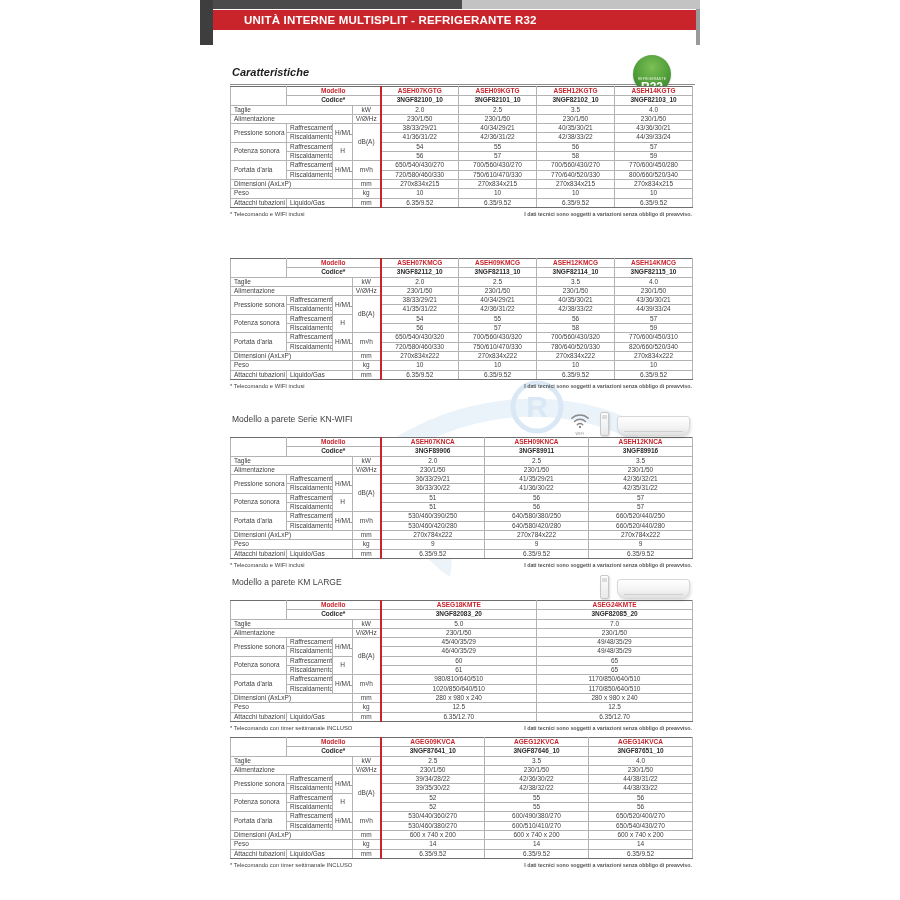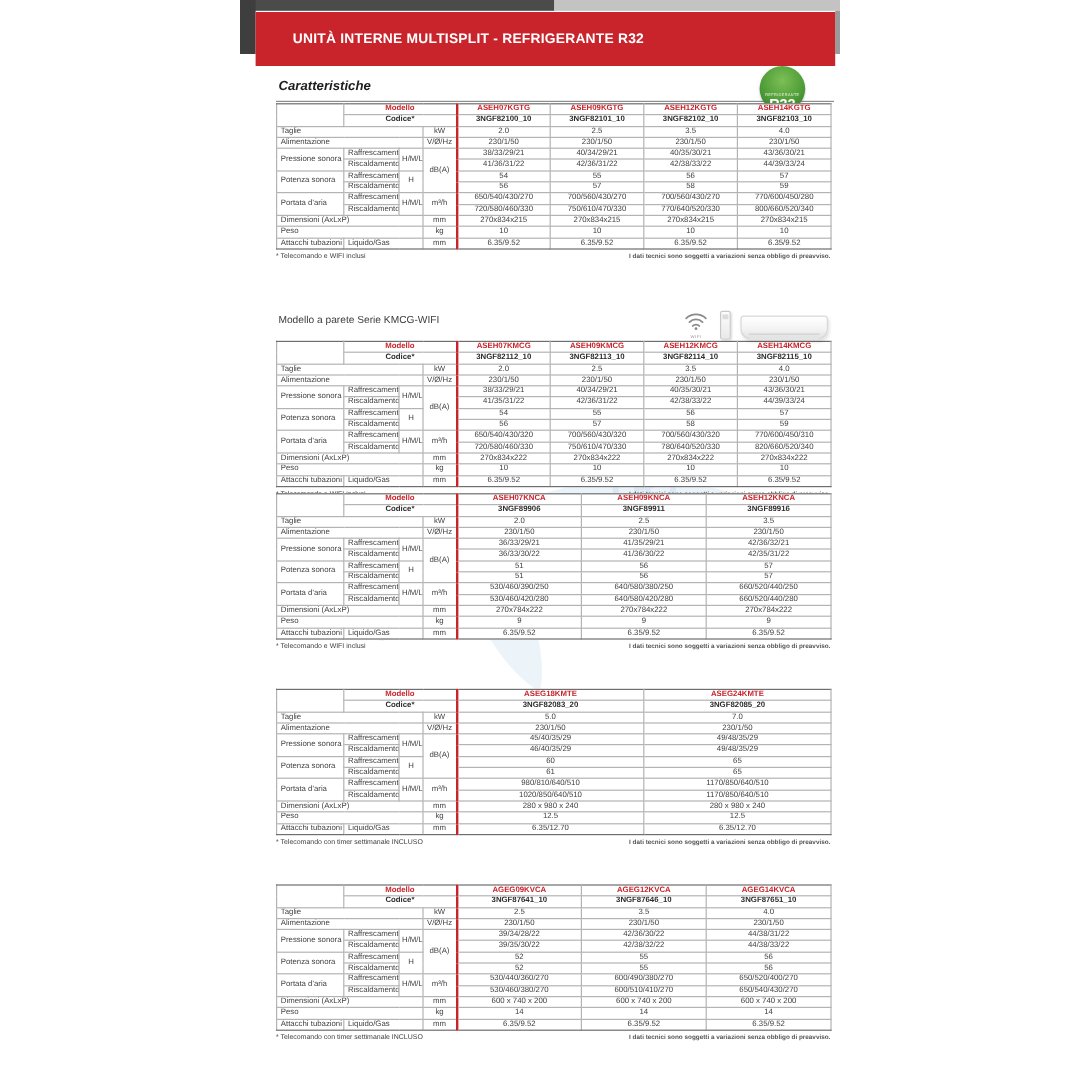--- a/index.html
+++ b/index.html
@@ -8,21 +8,21 @@
   .page{position:absolute;left:0;top:0;width:900px;height:900px;background:#fff;overflow:hidden}
 
   
   .edge{position:absolute}
   .edge-top-dark{left:200px;top:0;width:262px;height:9px;background:#4b4b4b}
   .edge-top-light{left:462px;top:0;width:238px;height:9px;background:#c3c3c3}
   .edge-left{left:200px;top:0;width:13px;height:45px;background:#3e3e3e}
   .edge-right{left:696px;top:9px;width:4px;height:36px;background:#9a9a9a}
 
   
-  .banner{position:absolute;left:213px;top:10px;width:483px;height:45px;background:#c9242c;display:flex;align-items:center;padding-left:31px}
+  .banner{position:absolute;left:213px;top:10px;width:483px;height:20px;background:#c9242c;display:flex;align-items:center;padding-left:31px}
   .banner-title{color:#fff;font-weight:bold;font-size:11.5px;letter-spacing:.2px;white-space:nowrap}
 
   
   .heading{position:absolute;left:232px;top:66px;font-size:11px;font-weight:bold;font-style:italic;color:#1d1d1d}
   .rule{position:absolute;left:230px;top:84px;width:465px;height:1px;background:#8c8c8c}
 
   
   .r32-badge{position:absolute;left:633px;top:55px;width:38px;height:38px;border-radius:50%;
     background:radial-gradient(circle at 50% 32%, #7cbf55 0%, #4f9d38 55%, #2f6f2d 100%);
     display:flex;flex-direction:column;align-items:center;justify-content:flex-end;box-shadow:0 1px 2px rgba(0,0,0,.25)}
@@ -218,22 +218,151 @@
           </tbody>
         </table>
       </div>
     <div class="foot">
       <span class="footnote">* Telecomando e WIFI inclusi</span>
       <span class="disclaimer">I dati tecnici sono soggetti a variazioni senza obbligo di preavviso.</span>
     </div>
   </div>
 
   <div class="section" style="top:258px">
+    <div>
+        <table class="spec">
+          <colgroup>
+            <col style="width: 56px;">
+            <col style="width: 46px;">
+            <col style="width: 20px;">
+            <col style="width: 28px;">
+            <col style="width: 78px;">
+            <col style="width: 78px;">
+            <col style="width: 78px;">
+            <col style="width: 78px;">
+          </colgroup>
+          <tbody>
+            <tr>
+              <td rowspan="2" class="corner"></td>
+              <td colspan="3" class="modhead">Modello</td>
+              <td class="model firstdata">ASEH07KMCG</td>
+              <td class="model">ASEH09KMCG</td>
+              <td class="model">ASEH12KMCG</td>
+              <td class="model">ASEH14KMCG</td>
+            </tr>
+            <tr>
+              <td colspan="3" class="modhead2">Codice*</td>
+              <td class="code firstdata">3NGF82112_10</td>
+              <td class="code">3NGF82113_10</td>
+              <td class="code">3NGF82114_10</td>
+              <td class="code">3NGF82115_10</td>
+            </tr>
+            <tr>
+              <td colspan="3" class="lbl">Taglie</td>
+              <td class="unit">kW</td>
+              <td class="val firstdata">2.0</td>
+              <td class="val">2.5</td>
+              <td class="val">3.5</td>
+              <td class="val">4.0</td>
+            </tr>
+            <tr>
+              <td colspan="3" class="lbl">Alimentazione</td>
+              <td class="unit">V/Ø/Hz</td>
+              <td class="val firstdata">230/1/50</td>
+              <td class="val">230/1/50</td>
+              <td class="val">230/1/50</td>
+              <td class="val">230/1/50</td>
+            </tr>
+            <tr>
+              <td rowspan="2" class="lbl">Pressione sonora</td>
+              <td class="sub">Raffrescamento</td>
+              <td rowspan="2" class="mid">H/M/L/Q</td>
+              <td rowspan="4" class="unit">dB(A)</td>
+              <td class="val firstdata">38/33/29/21</td>
+              <td class="val">40/34/29/21</td>
+              <td class="val">40/35/30/21</td>
+              <td class="val">43/36/30/21</td>
+            </tr>
+            <tr>
+              <td class="sub">Riscaldamento</td>
+              <td class="val firstdata">41/35/31/22</td>
+              <td class="val">42/36/31/22</td>
+              <td class="val">42/38/33/22</td>
+              <td class="val">44/39/33/24</td>
+            </tr>
+            <tr>
+              <td rowspan="2" class="lbl">Potenza sonora</td>
+              <td class="sub">Raffrescamento</td>
+              <td rowspan="2" class="mid">H</td>
+              <td class="val firstdata">54</td>
+              <td class="val">55</td>
+              <td class="val">56</td>
+              <td class="val">57</td>
+            </tr>
+            <tr>
+              <td class="sub">Riscaldamento</td>
+              <td class="val firstdata">56</td>
+              <td class="val">57</td>
+              <td class="val">58</td>
+              <td class="val">59</td>
+            </tr>
+            <tr>
+              <td rowspan="2" class="lbl">Portata d'aria</td>
+              <td class="sub">Raffrescamento</td>
+              <td rowspan="2" class="mid">H/M/L/Q</td>
+              <td rowspan="2" class="unit">m³/h</td>
+              <td class="val firstdata">650/540/430/320</td>
+              <td class="val">700/560/430/320</td>
+              <td class="val">700/560/430/320</td>
+              <td class="val">770/600/450/310</td>
+            </tr>
+            <tr>
+              <td class="sub">Riscaldamento</td>
+              <td class="val firstdata">720/580/460/330</td>
+              <td class="val">750/610/470/330</td>
+              <td class="val">780/640/520/330</td>
+              <td class="val">820/660/520/340</td>
+            </tr>
+            <tr>
+              <td colspan="3" class="lbl">Dimensioni (AxLxP)</td>
+              <td class="unit">mm</td>
+              <td class="val firstdata">270x834x222</td>
+              <td class="val">270x834x222</td>
+              <td class="val">270x834x222</td>
+              <td class="val">270x834x222</td>
+            </tr>
+            <tr>
+              <td colspan="3" class="lbl">Peso</td>
+              <td class="unit">kg</td>
+              <td class="val firstdata">10</td>
+              <td class="val">10</td>
+              <td class="val">10</td>
+              <td class="val">10</td>
+            </tr>
+            <tr>
+              <td class="lbl">Attacchi tubazioni</td>
+              <td colspan="2" class="sub">Liquido/Gas</td>
+              <td class="unit">mm</td>
+              <td class="val firstdata">6.35/9.52</td>
+              <td class="val">6.35/9.52</td>
+              <td class="val">6.35/9.52</td>
+              <td class="val">6.35/9.52</td>
+            </tr>
+          </tbody>
+        </table>
+      </div>
+    <div class="foot">
+      <span class="footnote">* Telecomando e WIFI inclusi</span>
+      <span class="disclaimer">I dati tecnici sono soggetti a variazioni senza obbligo di preavviso.</span>
+    </div>
+  </div>
+
+  <div class="section" style="top:411px">
     <div class="sec-head">
-      <span class="sec-title">Modello a parete Serie KMCG-WIFI</span>
+      <span class="sec-title">Modello a parete Serie KN-WIFI</span>
       <span class="sec-icons">
         <span class="wifi-wrap">
           <svg viewBox="0 0 24 22" width="24" height="20">
               <g fill="none" stroke="#8a8a8a" stroke-width="1.6" stroke-linecap="round">
                 <path d="M3 8 a 13 13 0 0 1 18 0"></path>
                 <path d="M6 11.5 a 8.5 8.5 0 0 1 12 0"></path>
                 <path d="M9 15 a 4.2 4.2 0 0 1 6 0"></path>
               </g>
               <circle cx="12" cy="17.5" r="1.3" fill="#8a8a8a"></circle>
             </svg>
@@ -243,257 +372,135 @@
         <span class="icon-wall"></span>
       </span>
     </div>
     <div>
         <table class="spec">
           <colgroup>
             <col style="width: 56px;">
             <col style="width: 46px;">
             <col style="width: 20px;">
             <col style="width: 28px;">
-            <col style="width: 78px;">
-            <col style="width: 78px;">
-            <col style="width: 78px;">
-            <col style="width: 78px;">
+            <col style="width: 104px;">
+            <col style="width: 104px;">
+            <col style="width: 104px;">
           </colgroup>
           <tbody>
             <tr>
               <td rowspan="2" class="corner"></td>
               <td colspan="3" class="modhead">Modello</td>
-              <td class="model firstdata">ASEH07KMCG</td>
-              <td class="model">ASEH09KMCG</td>
-              <td class="model">ASEH12KMCG</td>
-              <td class="model">ASEH14KMCG</td>
+              <td class="model firstdata">ASEH07KNCA</td>
+              <td class="model">ASEH09KNCA</td>
+              <td class="model">ASEH12KNCA</td>
             </tr>
             <tr>
               <td colspan="3" class="modhead2">Codice*</td>
-              <td class="code firstdata">3NGF82112_10</td>
-              <td class="code">3NGF82113_10</td>
-              <td class="code">3NGF82114_10</td>
-              <td class="code">3NGF82115_10</td>
+              <td class="code firstdata">3NGF89906</td>
+              <td class="code">3NGF89911</td>
+              <td class="code">3NGF89916</td>
             </tr>
             <tr>
               <td colspan="3" class="lbl">Taglie</td>
               <td class="unit">kW</td>
               <td class="val firstdata">2.0</td>
               <td class="val">2.5</td>
               <td class="val">3.5</td>
-              <td class="val">4.0</td>
             </tr>
             <tr>
               <td colspan="3" class="lbl">Alimentazione</td>
               <td class="unit">V/Ø/Hz</td>
               <td class="val firstdata">230/1/50</td>
               <td class="val">230/1/50</td>
               <td class="val">230/1/50</td>
-              <td class="val">230/1/50</td>
             </tr>
             <tr>
               <td rowspan="2" class="lbl">Pressione sonora</td>
               <td class="sub">Raffrescamento</td>
               <td rowspan="2" class="mid">H/M/L/Q</td>
               <td rowspan="4" class="unit">dB(A)</td>
-              <td class="val firstdata">38/33/29/21</td>
-              <td class="val">40/34/29/21</td>
-              <td class="val">40/35/30/21</td>
-              <td class="val">43/36/30/21</td>
-            </tr>
-            <tr>
-              <td class="sub">Riscaldamento</td>
-              <td class="val firstdata">41/35/31/22</td>
-              <td class="val">42/36/31/22</td>
-              <td class="val">42/38/33/22</td>
-              <td class="val">44/39/33/24</td>
+              <td class="val firstdata">36/33/29/21</td>
+              <td class="val">41/35/29/21</td>
+              <td class="val">42/36/32/21</td>
+            </tr>
+            <tr>
+              <td class="sub">Riscaldamento</td>
+              <td class="val firstdata">36/33/30/22</td>
+              <td class="val">41/36/30/22</td>
+              <td class="val">42/35/31/22</td>
             </tr>
             <tr>
               <td rowspan="2" class="lbl">Potenza sonora</td>
               <td class="sub">Raffrescamento</td>
               <td rowspan="2" class="mid">H</td>
-              <td class="val firstdata">54</td>
-              <td class="val">55</td>
+              <td class="val firstdata">51</td>
               <td class="val">56</td>
               <td class="val">57</td>
             </tr>
             <tr>
               <td class="sub">Riscaldamento</td>
-              <td class="val firstdata">56</td>
+              <td class="val firstdata">51</td>
+              <td class="val">56</td>
               <td class="val">57</td>
-              <td class="val">58</td>
-              <td class="val">59</td>
             </tr>
             <tr>
               <td rowspan="2" class="lbl">Portata d'aria</td>
               <td class="sub">Raffrescamento</td>
               <td rowspan="2" class="mid">H/M/L/Q</td>
               <td rowspan="2" class="unit">m³/h</td>
-              <td class="val firstdata">650/540/430/320</td>
-              <td class="val">700/560/430/320</td>
-              <td class="val">700/560/430/320</td>
-              <td class="val">770/600/450/310</td>
-            </tr>
-            <tr>
-              <td class="sub">Riscaldamento</td>
-              <td class="val firstdata">720/580/460/330</td>
-              <td class="val">750/610/470/330</td>
-              <td class="val">780/640/520/330</td>
-              <td class="val">820/660/520/340</td>
+              <td class="val firstdata">530/460/390/250</td>
+              <td class="val">640/580/380/250</td>
+              <td class="val">660/520/440/250</td>
+            </tr>
+            <tr>
+              <td class="sub">Riscaldamento</td>
+              <td class="val firstdata">530/460/420/280</td>
+              <td class="val">640/580/420/280</td>
+              <td class="val">660/520/440/280</td>
             </tr>
             <tr>
               <td colspan="3" class="lbl">Dimensioni (AxLxP)</td>
               <td class="unit">mm</td>
-              <td class="val firstdata">270x834x222</td>
-              <td class="val">270x834x222</td>
-              <td class="val">270x834x222</td>
-              <td class="val">270x834x222</td>
+              <td class="val firstdata">270x784x222</td>
+              <td class="val">270x784x222</td>
+              <td class="val">270x784x222</td>
             </tr>
             <tr>
               <td colspan="3" class="lbl">Peso</td>
               <td class="unit">kg</td>
-              <td class="val firstdata">10</td>
-              <td class="val">10</td>
-              <td class="val">10</td>
-              <td class="val">10</td>
+              <td class="val firstdata">9</td>
+              <td class="val">9</td>
+              <td class="val">9</td>
             </tr>
             <tr>
               <td class="lbl">Attacchi tubazioni</td>
               <td colspan="2" class="sub">Liquido/Gas</td>
               <td class="unit">mm</td>
               <td class="val firstdata">6.35/9.52</td>
-              <td class="val">6.35/9.52</td>
               <td class="val">6.35/9.52</td>
               <td class="val">6.35/9.52</td>
             </tr>
           </tbody>
         </table>
       </div>
     <div class="foot">
       <span class="footnote">* Telecomando e WIFI inclusi</span>
       <span class="disclaimer">I dati tecnici sono soggetti a variazioni senza obbligo di preavviso.</span>
     </div>
   </div>
 
-  <div class="section" style="top:411px">
-    <div>
-        <table class="spec">
-          <colgroup>
-            <col style="width: 56px;">
-            <col style="width: 46px;">
-            <col style="width: 20px;">
-            <col style="width: 28px;">
-            <col style="width: 104px;">
-            <col style="width: 104px;">
-            <col style="width: 104px;">
-          </colgroup>
-          <tbody>
-            <tr>
-              <td rowspan="2" class="corner"></td>
-              <td colspan="3" class="modhead">Modello</td>
-              <td class="model firstdata">ASEH07KNCA</td>
-              <td class="model">ASEH09KNCA</td>
-              <td class="model">ASEH12KNCA</td>
-            </tr>
-            <tr>
-              <td colspan="3" class="modhead2">Codice*</td>
-              <td class="code firstdata">3NGF89906</td>
-              <td class="code">3NGF89911</td>
-              <td class="code">3NGF89916</td>
-            </tr>
-            <tr>
-              <td colspan="3" class="lbl">Taglie</td>
-              <td class="unit">kW</td>
-              <td class="val firstdata">2.0</td>
-              <td class="val">2.5</td>
-              <td class="val">3.5</td>
-            </tr>
-            <tr>
-              <td colspan="3" class="lbl">Alimentazione</td>
-              <td class="unit">V/Ø/Hz</td>
-              <td class="val firstdata">230/1/50</td>
-              <td class="val">230/1/50</td>
-              <td class="val">230/1/50</td>
-            </tr>
-            <tr>
-              <td rowspan="2" class="lbl">Pressione sonora</td>
-              <td class="sub">Raffrescamento</td>
-              <td rowspan="2" class="mid">H/M/L/Q</td>
-              <td rowspan="4" class="unit">dB(A)</td>
-              <td class="val firstdata">36/33/29/21</td>
-              <td class="val">41/35/29/21</td>
-              <td class="val">42/36/32/21</td>
-            </tr>
-            <tr>
-              <td class="sub">Riscaldamento</td>
-              <td class="val firstdata">36/33/30/22</td>
-              <td class="val">41/36/30/22</td>
-              <td class="val">42/35/31/22</td>
-            </tr>
-            <tr>
-              <td rowspan="2" class="lbl">Potenza sonora</td>
-              <td class="sub">Raffrescamento</td>
-              <td rowspan="2" class="mid">H</td>
-              <td class="val firstdata">51</td>
-              <td class="val">56</td>
-              <td class="val">57</td>
-            </tr>
-            <tr>
-              <td class="sub">Riscaldamento</td>
-              <td class="val firstdata">51</td>
-              <td class="val">56</td>
-              <td class="val">57</td>
-            </tr>
-            <tr>
-              <td rowspan="2" class="lbl">Portata d'aria</td>
-              <td class="sub">Raffrescamento</td>
-              <td rowspan="2" class="mid">H/M/L/Q</td>
-              <td rowspan="2" class="unit">m³/h</td>
-              <td class="val firstdata">530/460/390/250</td>
-              <td class="val">640/580/380/250</td>
-              <td class="val">660/520/440/250</td>
-            </tr>
-            <tr>
-              <td class="sub">Riscaldamento</td>
-              <td class="val firstdata">530/460/420/280</td>
-              <td class="val">640/580/420/280</td>
-              <td class="val">660/520/440/280</td>
-            </tr>
-            <tr>
-              <td colspan="3" class="lbl">Dimensioni (AxLxP)</td>
-              <td class="unit">mm</td>
-              <td class="val firstdata">270x784x222</td>
-              <td class="val">270x784x222</td>
-              <td class="val">270x784x222</td>
-            </tr>
-            <tr>
-              <td colspan="3" class="lbl">Peso</td>
-              <td class="unit">kg</td>
-              <td class="val firstdata">9</td>
-              <td class="val">9</td>
-              <td class="val">9</td>
-            </tr>
-            <tr>
-              <td class="lbl">Attacchi tubazioni</td>
-              <td colspan="2" class="sub">Liquido/Gas</td>
-              <td class="unit">mm</td>
-              <td class="val firstdata">6.35/9.52</td>
-              <td class="val">6.35/9.52</td>
-              <td class="val">6.35/9.52</td>
-            </tr>
-          </tbody>
-        </table>
-      </div>
-    <div class="foot">
-      <span class="footnote">* Telecomando e WIFI inclusi</span>
-      <span class="disclaimer">I dati tecnici sono soggetti a variazioni senza obbligo di preavviso.</span>
+  <div class="section" style="top:574px">
+    <div class="sec-head">
+      <span class="sec-title">Modello a parete KM LARGE</span>
+      <span class="sec-icons">
+        <span class="icon-remote"></span>
+        <span class="icon-wall"></span>
+      </span>
     </div>
-  </div>
-
-  <div class="section" style="top:574px">
     <div>
         <table class="spec">
           <colgroup>
             <col style="width: 56px;">
             <col style="width: 46px;">
             <col style="width: 20px;">
             <col style="width: 28px;">
             <col style="width: 156px;">
             <col style="width: 156px;">
           </colgroup>

